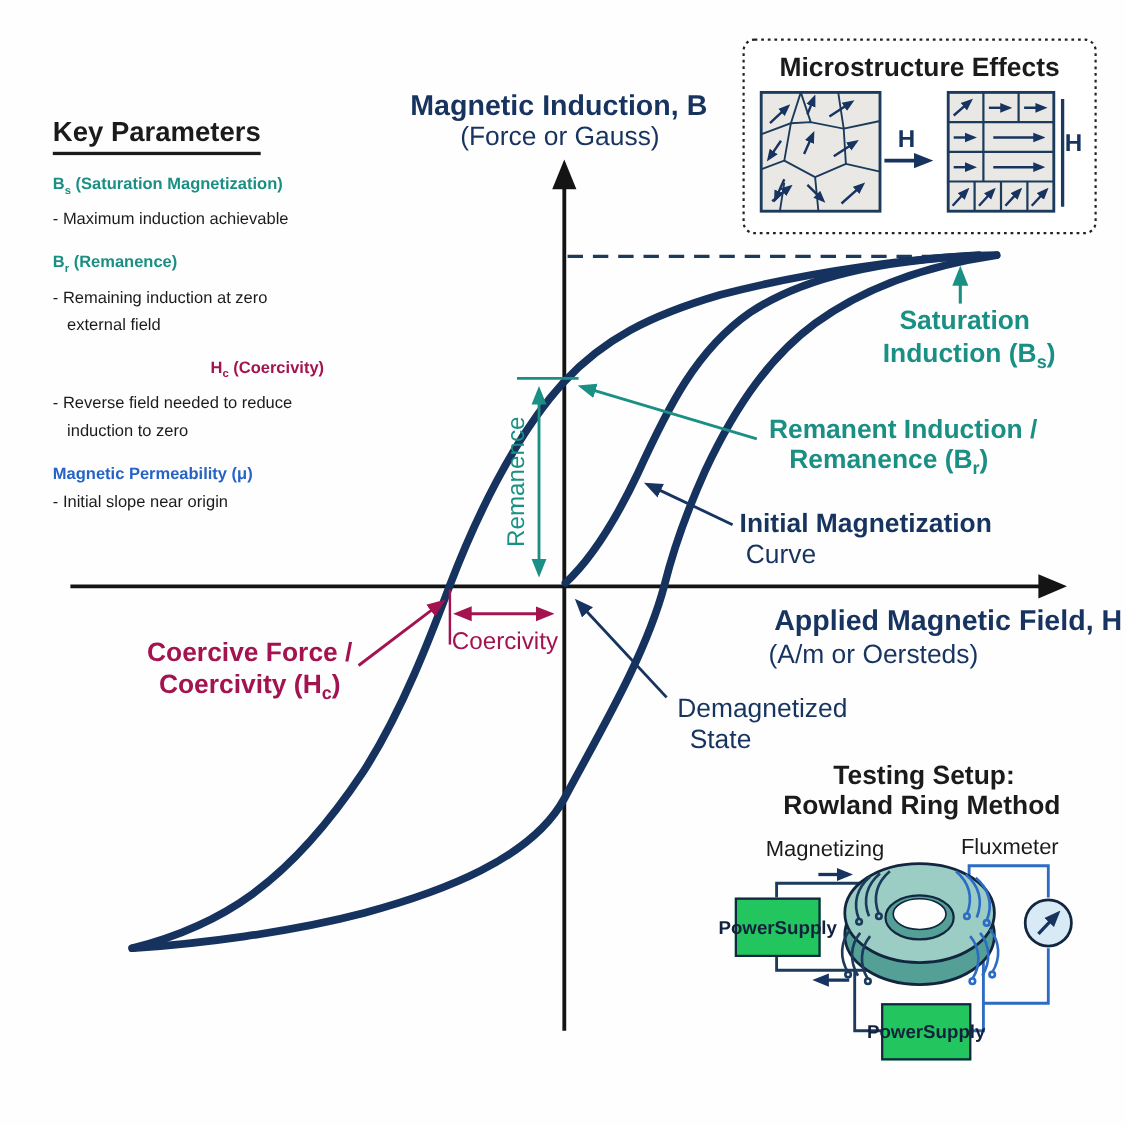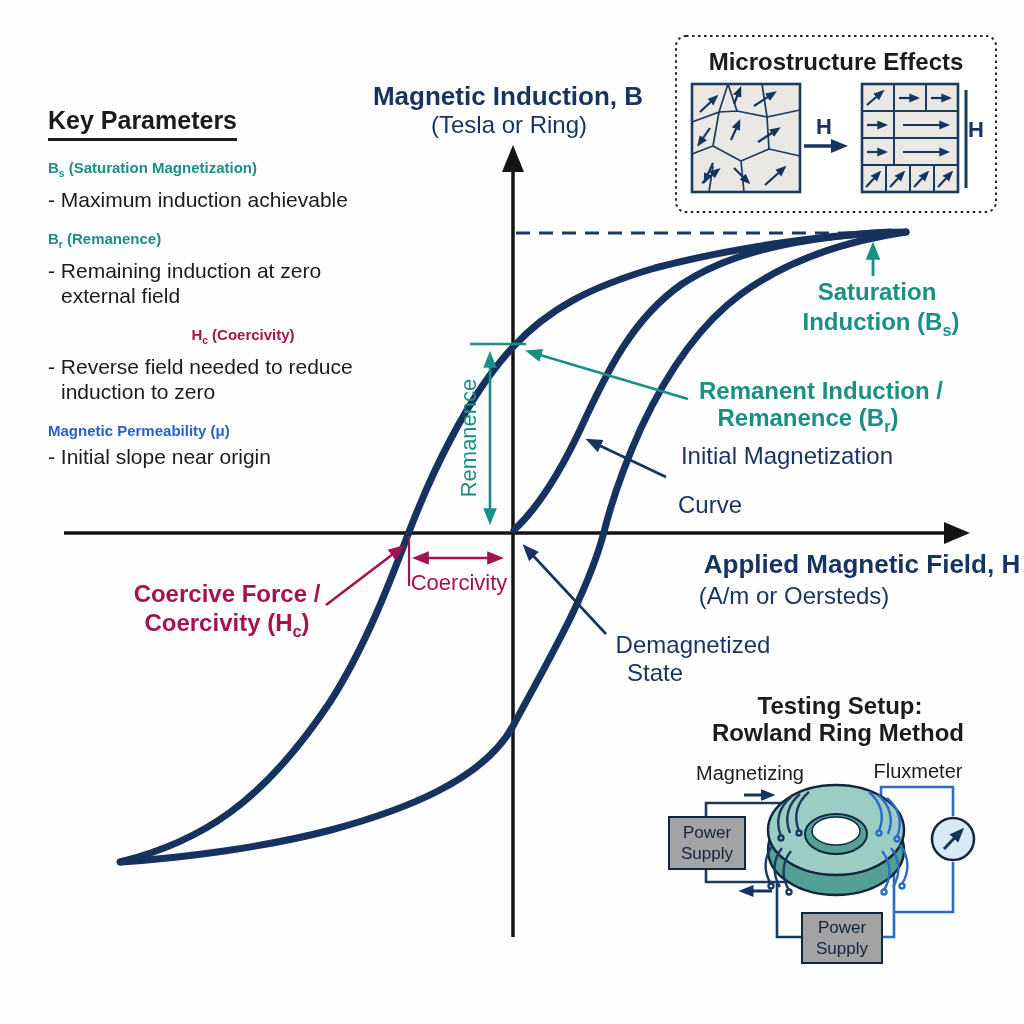--- a/index.html
+++ b/index.html
@@ -17,26 +17,26 @@
   .t26{font-size:26px;}
   .t24{font-size:24px;}
   .t22{font-size:22px;}
   .t21{font-size:20px;}
   sub{font-size:68%;}
   
   #key-params{position:absolute;left:48px;top:106px;width:390px;}
   .kp-title{font-size:25px;font-weight:700;color:#1B1B1B;display:inline-block;
             border-bottom:3px solid #1B1B1B;padding-bottom:3px;}
   .kp-term{font-size:15px;font-weight:700;margin-top:13px;line-height:27px;}
-  .kp-desc{font-size:21px;color:#1B1B1B;line-height:25px;}
+  .kp-desc{font-size:15px;color:#1B1B1B;line-height:25px;}
   .kp-desc2{padding-left:13px;}
   
-  .ps-box{position:absolute;background:#a3a3a3;border:2.5px solid #12263F;
-          display:flex;flex-direction:column;align-items:center;justify-content:center;
-          color:#13223C;font-size:17px;line-height:21px;}
+  .ps-box{position:absolute;background:#22c55e;border:2.5px solid #12263F;
+          display:flex;align-items:center;justify-content:center;
+          color:#13223C;font-size:17px;line-height:21px;font-weight:bold;}
   .rot{transform:translate(-50%,-50%) rotate(-90deg);}
 </style>
 </head>
 <body>
 
 <div id="canvas">
 
   <svg id="gfx" width="1024" height="1024" viewBox="0 0 1024 1024">
     <defs>
       <marker id="ah-navy" viewBox="0 0 10 8" refX="7" refY="4" markerWidth="6.5" markerHeight="5.5" orient="auto-start-reverse">
@@ -212,35 +212,35 @@
 
     <div class="kp-term crimson"><span>H</span><sub>c</sub><span> (Coercivity)</span></div>
     <div class="kp-desc">- Reverse field needed to reduce</div>
     <div class="kp-desc kp-desc2">induction to zero</div>
 
     <div class="kp-term blue"><span>Magnetic Permeability (μ)</span></div>
     <div class="kp-desc">- Initial slope near origin</div>
   </div>
 
   <div class="lbl c b t26 navy" style="left:508px;top:96px;">Magnetic Induction, B</div>
-  <div class="lbl c t24 navy" style="left:509px;top:125px;">(Tesla or Ring)</div>
+  <div class="lbl c t24 navy" style="left:509px;top:125px;">(Force or Gauss)</div>
   <div class="lbl c b t26 navy" style="left:830px;top:564px;margin-left:32px;">Applied Magnetic Field, H</div>
   <div class="lbl c t24 navy" style="left:794px;top:596px;">(A/m or Oersteds)</div>
 
   <div class="lbl c b t24 ink" style="left:836px;top:62px;">Microstructure Effects</div>
   <div class="lbl c b t22 navy" style="left:824px;top:127px;">H</div>
   <div class="lbl c b t22 navy" style="left:976px;top:130px;">H</div>
 
   <div class="lbl c b t24 teal" style="left:877px;top:292px;text-align:right;">Saturation</div>
   <div class="lbl c b t24 teal" style="left:881px;top:324px;"><span>Induction (B</span><sub>s</sub><span>)</span></div>
 
   <div class="lbl c b t24 teal" style="left:821px;top:391px;">Remanent Induction /</div>
   <div class="lbl c b t24 teal" style="left:808px;top:420px;"><span>Remanence (B</span><sub>r</sub><span>)</span></div>
 
-  <div class="lbl c t24 navy" style="left:787px;top:456px;">Initial Magnetization</div>
+  <div class="lbl c t24 navy" style="left:787px;top:477px;font-weight:bold;">Initial Magnetization</div>
   <div class="lbl c t24 navy" style="left:710px;top:505px;">Curve</div>
 
   <div class="lbl c t24 navy" style="left:693px;top:645px;">Demagnetized</div>
   <div class="lbl c t24 navy" style="left:655px;top:673px;">State</div>
 
   <div class="lbl c b t24 crimson" style="left:227px;top:594px;">Coercive Force /</div>
   <div class="lbl c b t24 crimson" style="left:227px;top:625px;"><span>Coercivity (H</span><sub>c</sub><span>)</span></div>
 
   <div class="lbl rot t22 teal" style="left:469px;top:438px;">Remanence</div>
   <div class="lbl c t22 crimson" style="left:459px;top:583px;">Coercivity</div>

